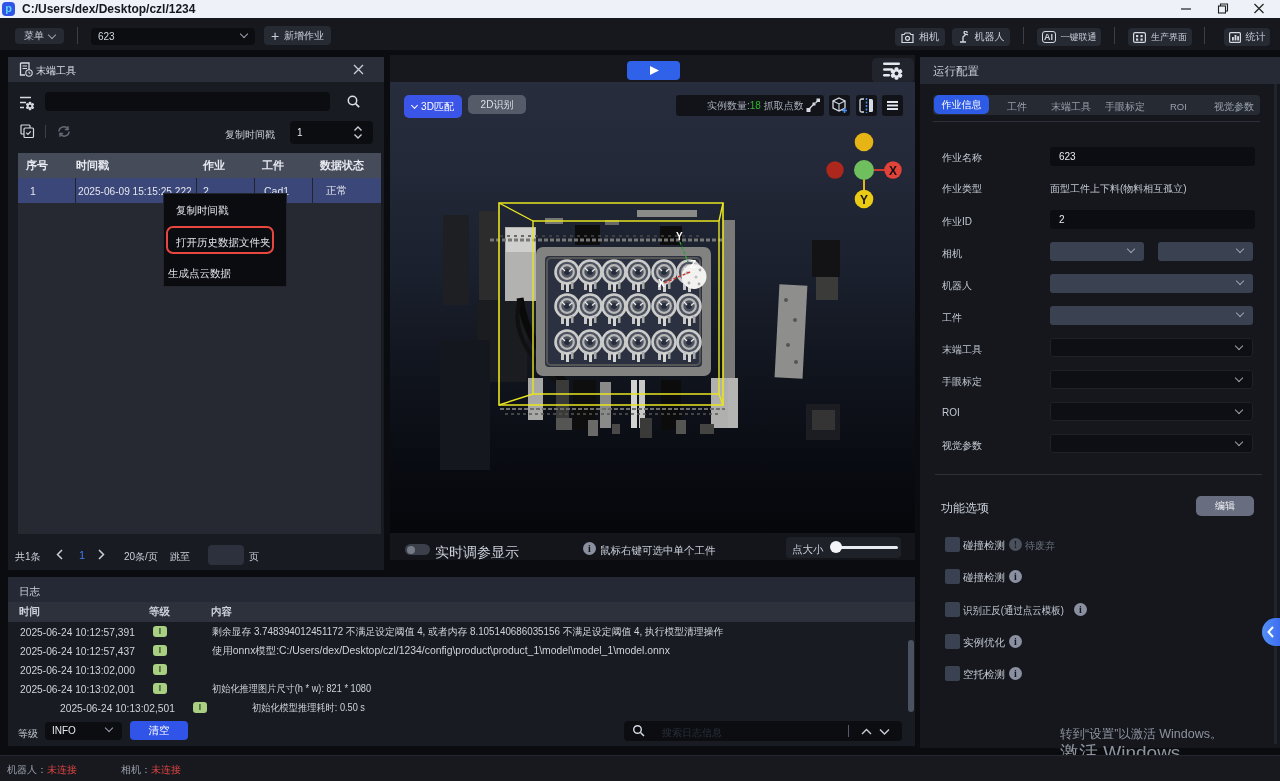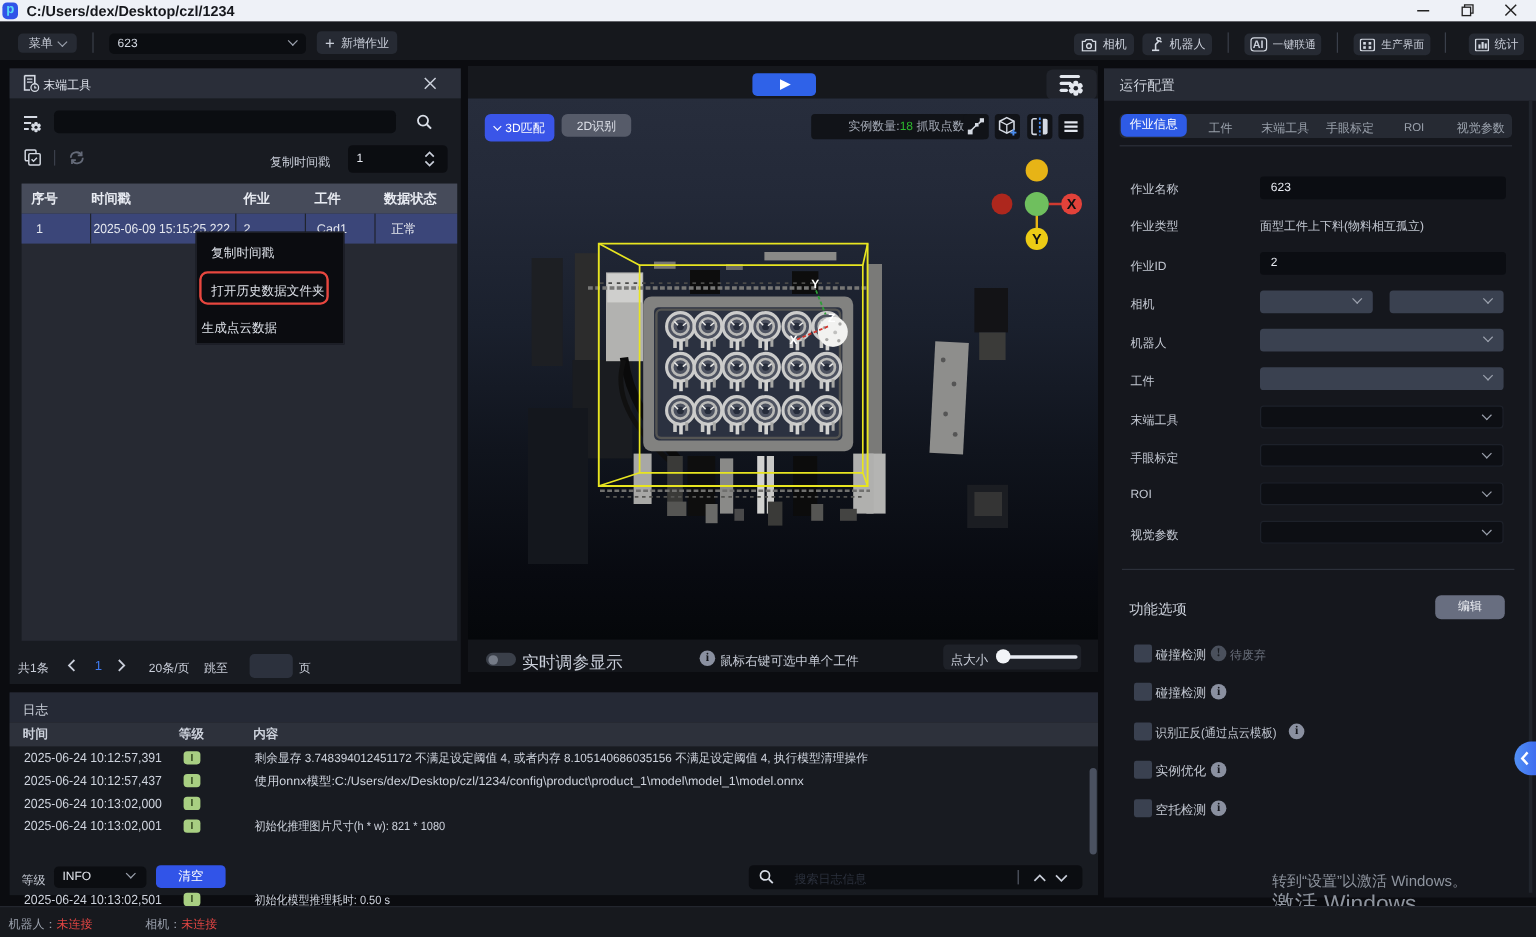--- a/index.html
+++ b/index.html
@@ -475,21 +475,21 @@
   </div>
 <div class="logrow" style="top:660px;">
     <span class="lts">2025-06-24 10:13:02,000</span>
     <span class="lbadge">I</span>
   </div>
 <div class="logrow" style="top:679px;">
     <span class="lts">2025-06-24 10:13:02,001</span>
     <span class="lbadge">I</span>
     <span class="lct" style="transform:scaleX(0.92);">初始化推理图片尺寸(h * w): 821 * 1080</span>
   </div>
-<div class="logrow" style="top:740px;">
+<div class="logrow" style="top:698px;margin-left:40px;">
     <span class="lts">2025-06-24 10:13:02,501</span>
     <span class="lbadge">I</span>
     <span class="lct" style="transform:scaleX(0.92);">初始化模型推理耗时: 0.50 s</span>
   </div>
 <div class="abs" style="left:908px;top:640px;width:6px;height:72px;background:#4a5160;border-radius:3px;"></div>
 
 <div class="abs" style="left:18px;top:727px;color:#c3c8d2;">等级</div>
 <div class="abs" style="left:45px;top:722px;width:77px;height:18px;background:#0b0d11;border-radius:4px;color:#e4e7ee;font-size:10px;line-height:18px;padding-left:7px;">INFO<span class="chev" style="position:absolute;right:10px;top:6px;"></span></div>
 <div class="abs" style="left:130px;top:721px;width:58px;height:19px;background:#3154e8;border-radius:4px;color:#fff;font-size:10.5px;text-align:center;line-height:19px;">清空</div>
 <div class="abs" style="left:624px;top:721px;width:278px;height:20px;background:#0b0d11;border-radius:4px;"></div>

